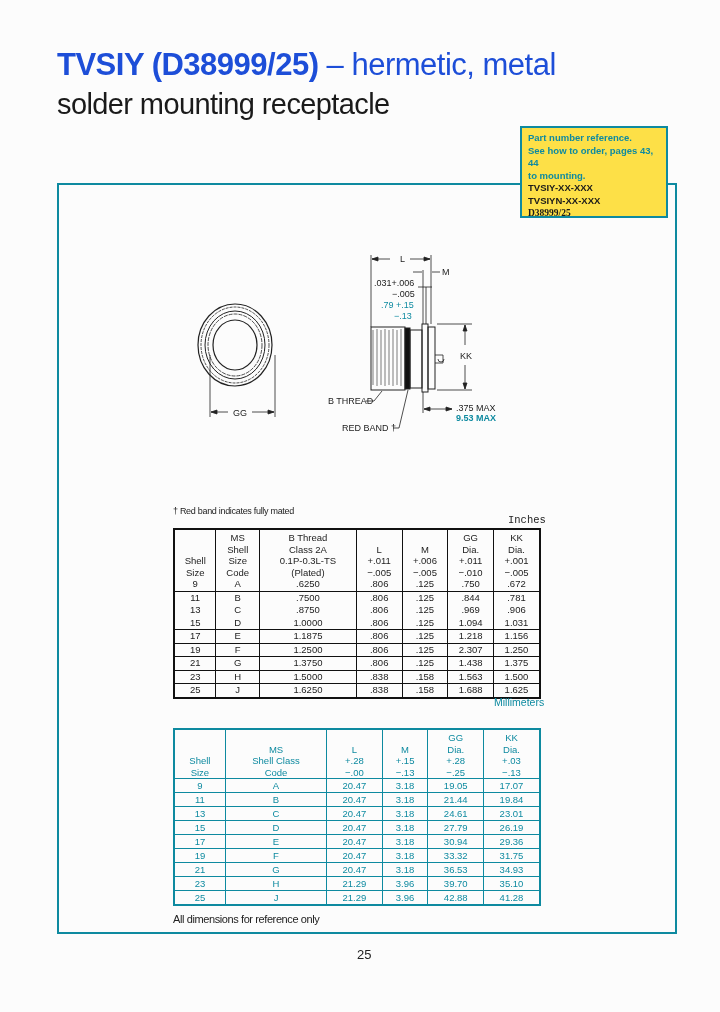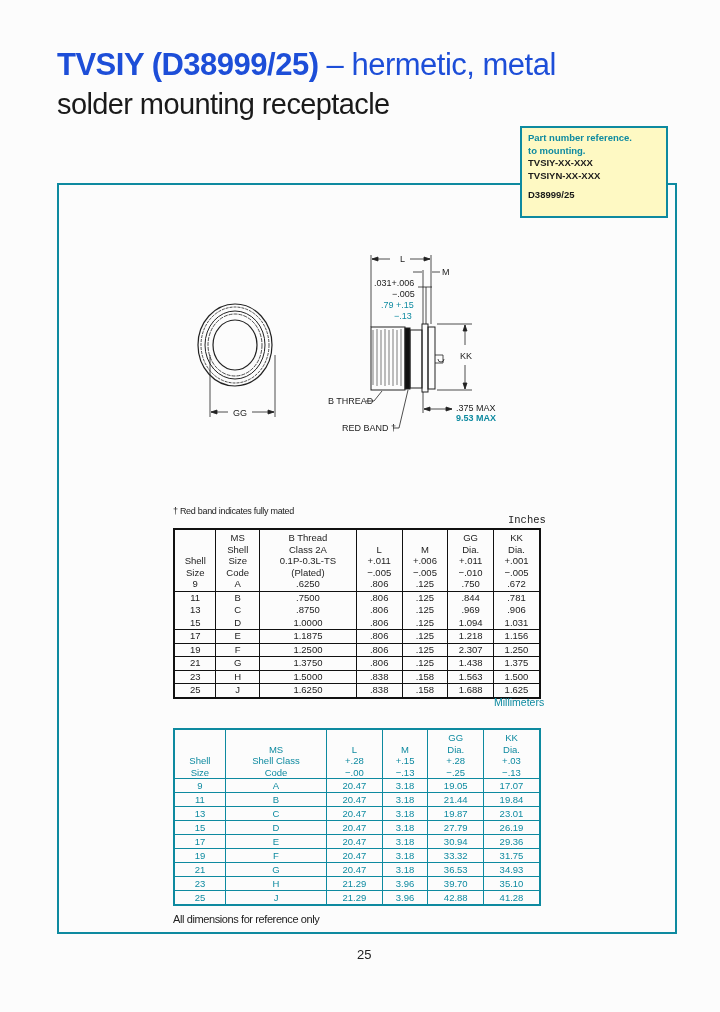--- a/index.html
+++ b/index.html
@@ -3,24 +3,24 @@
 <meta charset="utf-8">
 <style>
   html, body { margin:0; padding:0; }
   body { width:720px; height:1012px; background:#fcfcfc; position:relative; overflow:hidden;
          font-family:"Liberation Sans", sans-serif; color:#1a1a1a; }
   .title1 { position:absolute; left:57px; top:47px; font-size:31px; line-height:36px; color:#1d4ed8; white-space:nowrap; letter-spacing:-0.5px; }
   .title1 b { font-weight:bold; }
   .title1 .light { font-weight:normal; }
   .title2 { position:absolute; left:57px; top:86px; font-size:29px; line-height:36px; color:#1a1a1a; white-space:nowrap; letter-spacing:-0.6px; }
   .frame { position:absolute; left:57px; top:183px; width:620px; height:751px; border:2px solid #0e8aa0; box-sizing:border-box; }
-  .refbox { position:absolute; left:520px; top:126px; width:148px; height:92px; border:2px solid #0e8aa0; background:#fef9c3; box-sizing:border-box; padding:4px 6px; font-size:9.5px; line-height:12.5px; font-weight:bold; }
+  .refbox { position:absolute; left:520px; top:126px; width:148px; height:92px; border:2px solid #0e8aa0; background:#fde047; box-sizing:border-box; padding:4px 6px; font-size:9.5px; line-height:12.5px; font-weight:bold; }
   .refbox .teal { color:#0e8aa0; }
   .refbox .blk { color:#1a1a1a; }
-  .refbox .gap { margin-top:7px; }
+  .refbox .gap { margin-top:0;font-family:Liberation Serif, serif; }
   .drawing { position:absolute; left:180px; top:235px; width:330px; height:200px; }
   .footnote { position:absolute; left:173px; top:506px; font-size:9px; color:#222; letter-spacing:-0.3px; }
   .unit { position:absolute; font-size:10.5px; color:#222; }
   .unit.mm { color:#0e8aa0; }
   table { border-collapse:collapse; position:absolute; font-size:9.5px; text-align:center; }
   table.inch { left:173px; top:528px; width:368px; border:2px solid #111; }
   table.inch td { border-left:1px solid #111; padding:0 2px; height:12.5px; line-height:12px; color:#222; }
   table.inch tr.sep td { border-top:1px solid #111; }
   table.inch .hdr td { vertical-align:bottom; line-height:11.5px; padding-top:2px; }
   table.mm { left:173px; top:728px; width:368px; border:2px solid #0e8aa0; color:#0e8aa0; }
@@ -34,20 +34,21 @@
 </head>
 <body>
 
 <div class="title1"><b>TVSIY (D38999/25)</b><span class="light"> – </span><span class="light">hermetic, metal</span></div>
 <div class="title2">solder mounting receptacle</div>
 
 <div class="frame"></div>
 
 <div class="refbox">
   <div class="teal">Part number reference.</div>
+  <div class="teal">See how to order, pages 43, 44</div>
   <div class="teal">to mounting.</div>
   <div class="blk">TVSIY-XX-XXX</div>
   <div class="blk">TVSIYN-XX-XXX</div>
   <div class="blk gap">D38999/25</div>
 </div>
 
 <svg class="drawing" viewBox="0 0 330 200" width="330" height="200">
   <g fill="none" stroke="#222">
     <ellipse cx="55" cy="110" rx="37" ry="41" stroke-width="1.2"></ellipse>
     <ellipse cx="55" cy="110" rx="34" ry="38" stroke-width="0.8" stroke-dasharray="3 1"></ellipse>
@@ -309,21 +310,21 @@
         <td>20.47</td>
         <td>3.18</td>
         <td>21.44</td>
         <td>19.84</td>
       </tr>
       <tr class="row">
         <td>13</td>
         <td>C</td>
         <td>20.47</td>
         <td>3.18</td>
-        <td>19.87</td>
+        <td>24.61</td>
         <td>23.01</td>
       </tr>
       <tr class="row">
         <td>15</td>
         <td>D</td>
         <td>20.47</td>
         <td>3.18</td>
         <td>27.79</td>
         <td>26.19</td>
       </tr>

